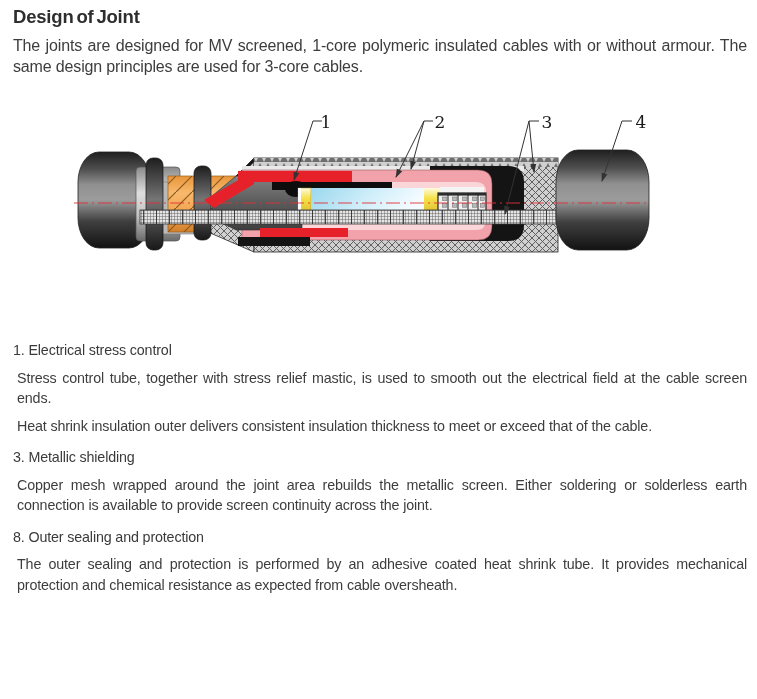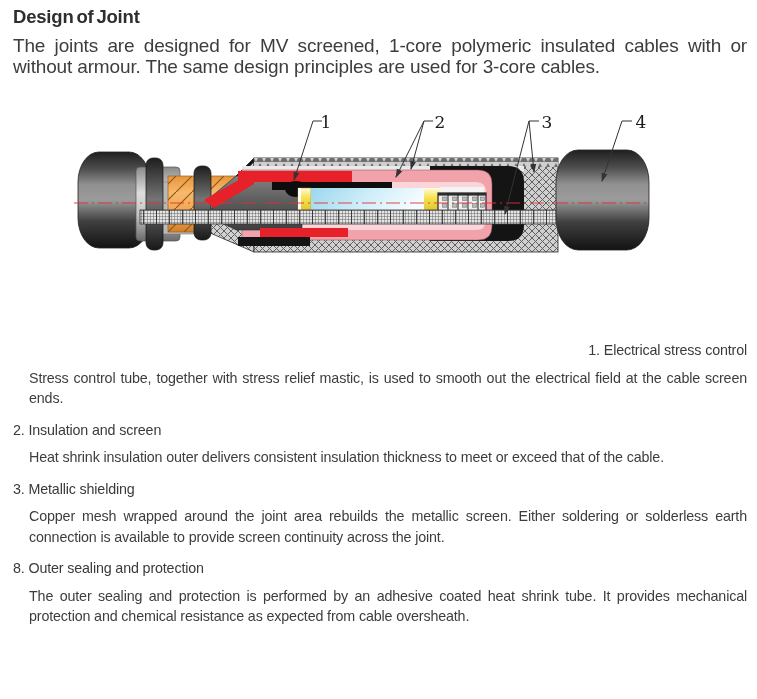--- a/index.html
+++ b/index.html
@@ -12,34 +12,34 @@
     overflow:hidden;
   }
   .page{position:absolute;inset:0;}
   .title{
     position:absolute;left:13px;top:6px;right:12px;
     font-size:18.5px;font-weight:bold;color:#2e2e2e;
     letter-spacing:-0.2px;word-spacing:-2px;
   }
   .intro{
     position:absolute;left:13px;top:36px;right:10px;
-    font-size:19px;line-height:20.5px;letter-spacing:-0.15px;
+    font-size:16px;line-height:20.5px;letter-spacing:-0.15px;
     text-align:justify;
   }
   .diagram-wrap{position:absolute;left:0;top:95px;width:757px;height:185px;}
   .sections{
     position:absolute;left:13px;top:340px;right:10px;
     font-size:14.3px;line-height:20.5px;letter-spacing:-0.15px;
   }
   .sections h3{
     font-size:14.3px;font-weight:400;color:#3a3a3a;
     margin:11px 0 0 0;line-height:20.5px;
   }
-  .sections h3:first-child{margin-top:0;text-align:right;}
-  .sections p{margin:7px 0 0 16px;text-align:justify;}
+  .sections h3:first-child{margin-top:0;}
+  .sections p{margin:7px 0 0 4px;text-align:justify;}
   svg text.callout-num{
     font-family:"DejaVu Serif","Liberation Serif",serif;
     font-size:17px;fill:#1a1a1a;
   }
 </style>
 </head>
 <body>
 
 <div class="page">
 
@@ -216,21 +216,20 @@
       <text class="callout-num" x="440" y="128" text-anchor="middle">2</text>
       <text class="callout-num" x="547" y="128" text-anchor="middle">3</text>
       <text class="callout-num" x="641" y="128" text-anchor="middle">4</text>
     </svg>
   </div>
 
   <div class="sections">
     <h3>1. Electrical stress control</h3>
     <p>Stress control tube, together with stress relief mastic, is used to smooth out the electrical field at the cable screen ends.</p>
 
-    <h3>2. Insulation and screen</h3>
     <p>Heat shrink insulation outer delivers consistent insulation thickness to meet or exceed that of the cable.</p>
 
     <h3>3. Metallic shielding</h3>
     <p>Copper mesh wrapped around the joint area rebuilds the metallic screen. Either  soldering or solderless earth connection is available to provide screen continuity across the joint.</p>
 
     <h3>8. Outer sealing and protection</h3>
     <p>The outer sealing and protection is performed by an adhesive coated heat shrink tube. It provides mechanical protection and chemical resistance as expected from cable oversheath.</p>
   </div>
 
 </div>

